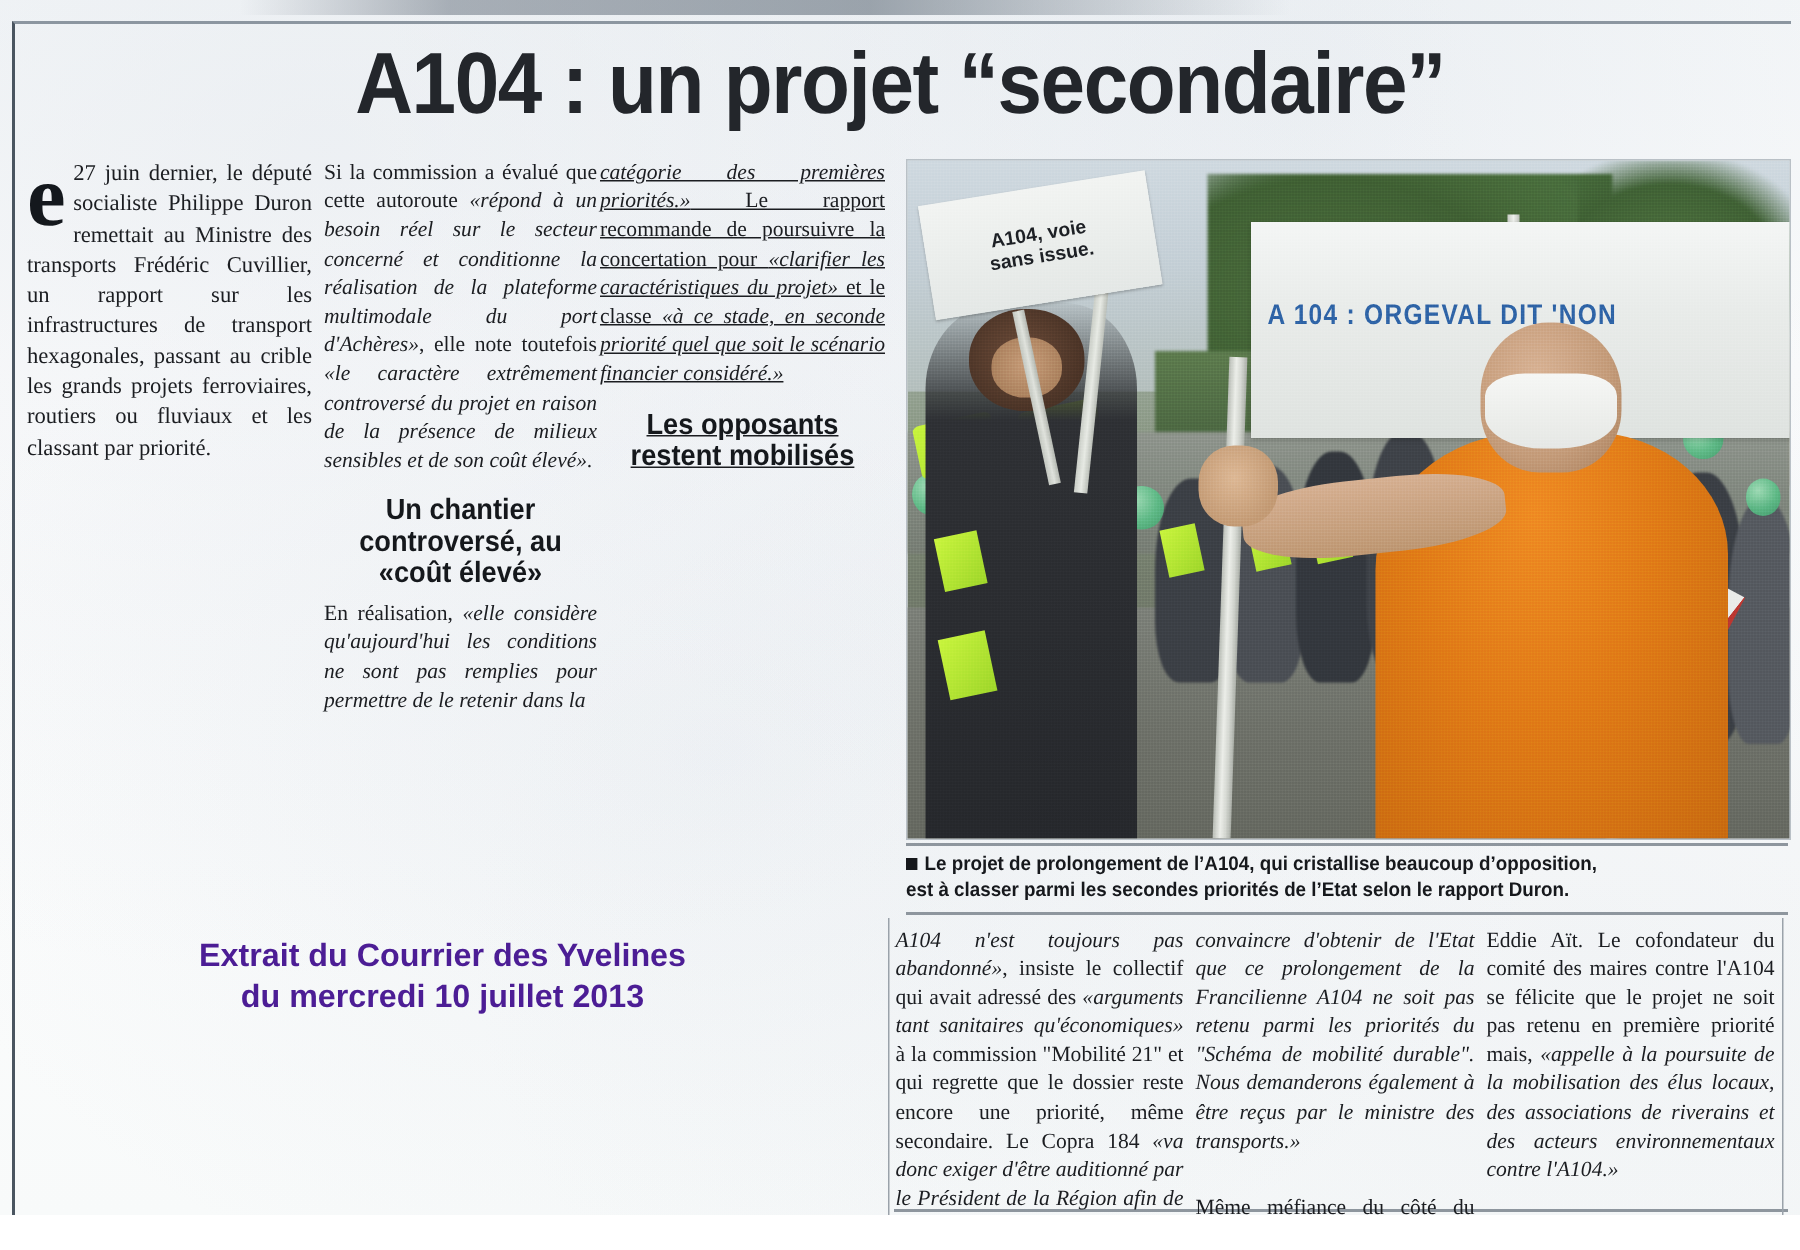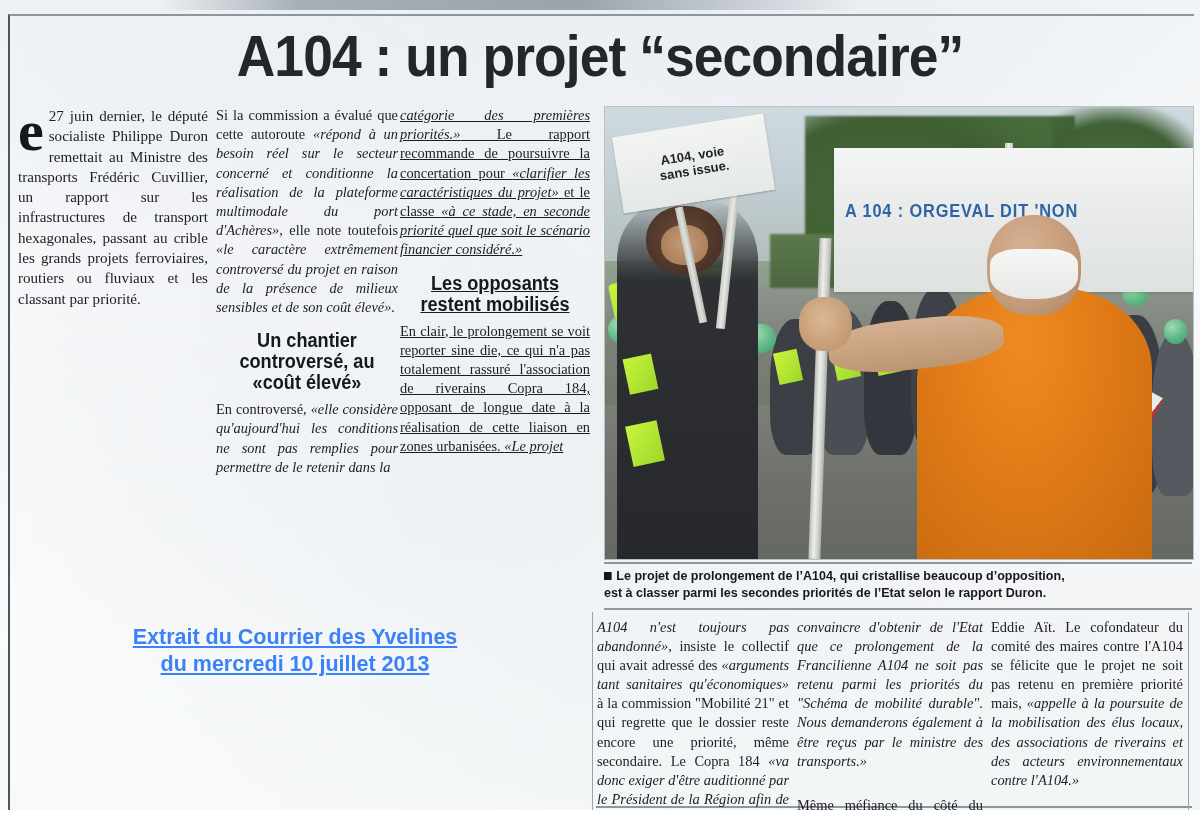--- a/index.html
+++ b/index.html
@@ -452,32 +452,29 @@
   <div class="col col-1">
     <p class="dropcap-para">e 27 juin dernier, le député socialiste Philippe Duron remettait au Ministre des transports Frédéric Cuvillier, un rapport sur les infrastructures de transport hexagonales, passant au crible les grands projets ferroviaires, routiers ou fluviaux et les classant par priorité.</p>
   </div>
 
   <div class="col col-2">
     <p>
       <span>Si la commission a évalué que cette autoroute </span><span class="it">«répond à un besoin réel sur le secteur concerné et conditionne la réalisation de la plateforme multimodale du port d'Achères»</span><span>, elle note toutefois </span><span class="it">«le caractère extrêmement controversé du projet en raison de la présence de milieux sensibles et de son coût élevé».</span>
     </p>
     <div class="subhead">Un chantier controversé, au «coût élevé»</div>
     <p>
-      <span>En controversé, </span><span class="it">«elle considère qu'aujourd'hui les conditions ne sont pas remplies pour permettre de le retenir dans la</span>
+      <span>En réalisation, </span><span class="it">«elle considère qu'aujourd'hui les conditions ne sont pas remplies pour permettre de le retenir dans la</span>
     </p>
   </div>
 
   <div class="col col-3">
     <p>
       <span class="it">catégorie des premières priorités.»</span><span> Le rapport recommande de poursuivre la concertation pour </span><span class="it">«clarifier les caractéristiques du projet»</span><span> et le classe </span><span class="it">«à ce stade, en seconde priorité quel que soit le scénario financier considéré.»</span>
     </p>
     <div class="subhead">Les opposants restent mobilisés</div>
-    <p>
-      <span>En clair, le prolongement se voit reporter sine die, ce qui n'a pas totalement rassuré l'association de riverains Copra 184, opposant de longue date à la réalisation de cette liaison en zones urbanisées. </span><span class="it">«Le projet</span>
-    </p>
   </div>
 
   <div class="photo-wrap">
     <div class="photo">
       <div class="sky"></div>
       <div class="building-r"></div>
       <div class="trees"></div>
       <div class="tree-right"></div>
       <div class="hedge"></div>
       <div class="wall"></div>
@@ -561,17 +558,17 @@
     <p class="it">convaincre d'obtenir de l'Etat que ce prolongement de la Francilienne A104 ne soit pas retenu parmi les priorités du "Schéma de mobilité durable". Nous demanderons également à être reçus par le ministre des transports.»</p>
     <p>Même méfiance du côté du conseiller régional PRG et maire de Carrières-sous-Poissy</p>
   </div>
   <div class="bcol bcol-3">
     <p>
       <span>Eddie Aït. Le cofondateur du comité des maires contre l'A104 se félicite que le projet ne soit pas retenu en première priorité mais, </span><span class="it">«appelle à la poursuite de la mobilisation des élus locaux, des associations de riverains et des acteurs environnementaux contre l'A104.»</span>
     </p>
     <div class="signature">D.M.</div>
   </div>
 
-  <div class="annotation" style="color: #3b82f6; text-decoration: underline;">
+  <div class="annotation" style="color: #4c1d95;">
     <div>Extrait du Courrier des Yvelines</div>
     <div>du mercredi 10 juillet 2013</div>
   </div>
 </div>
 
 </body></html>

